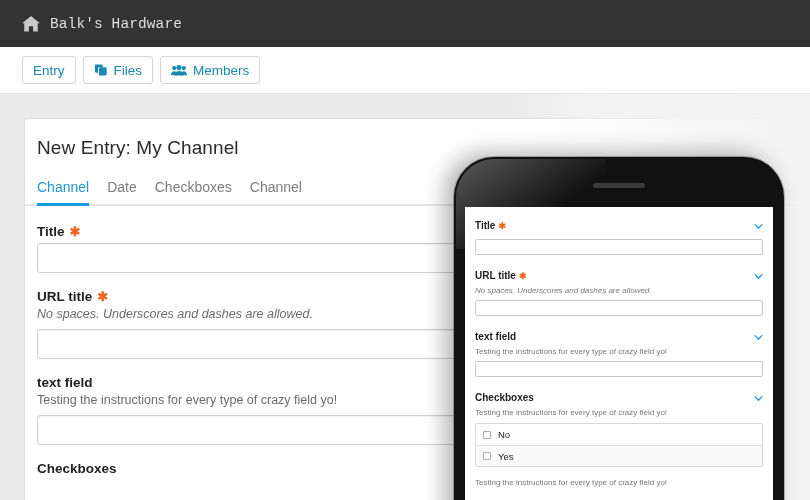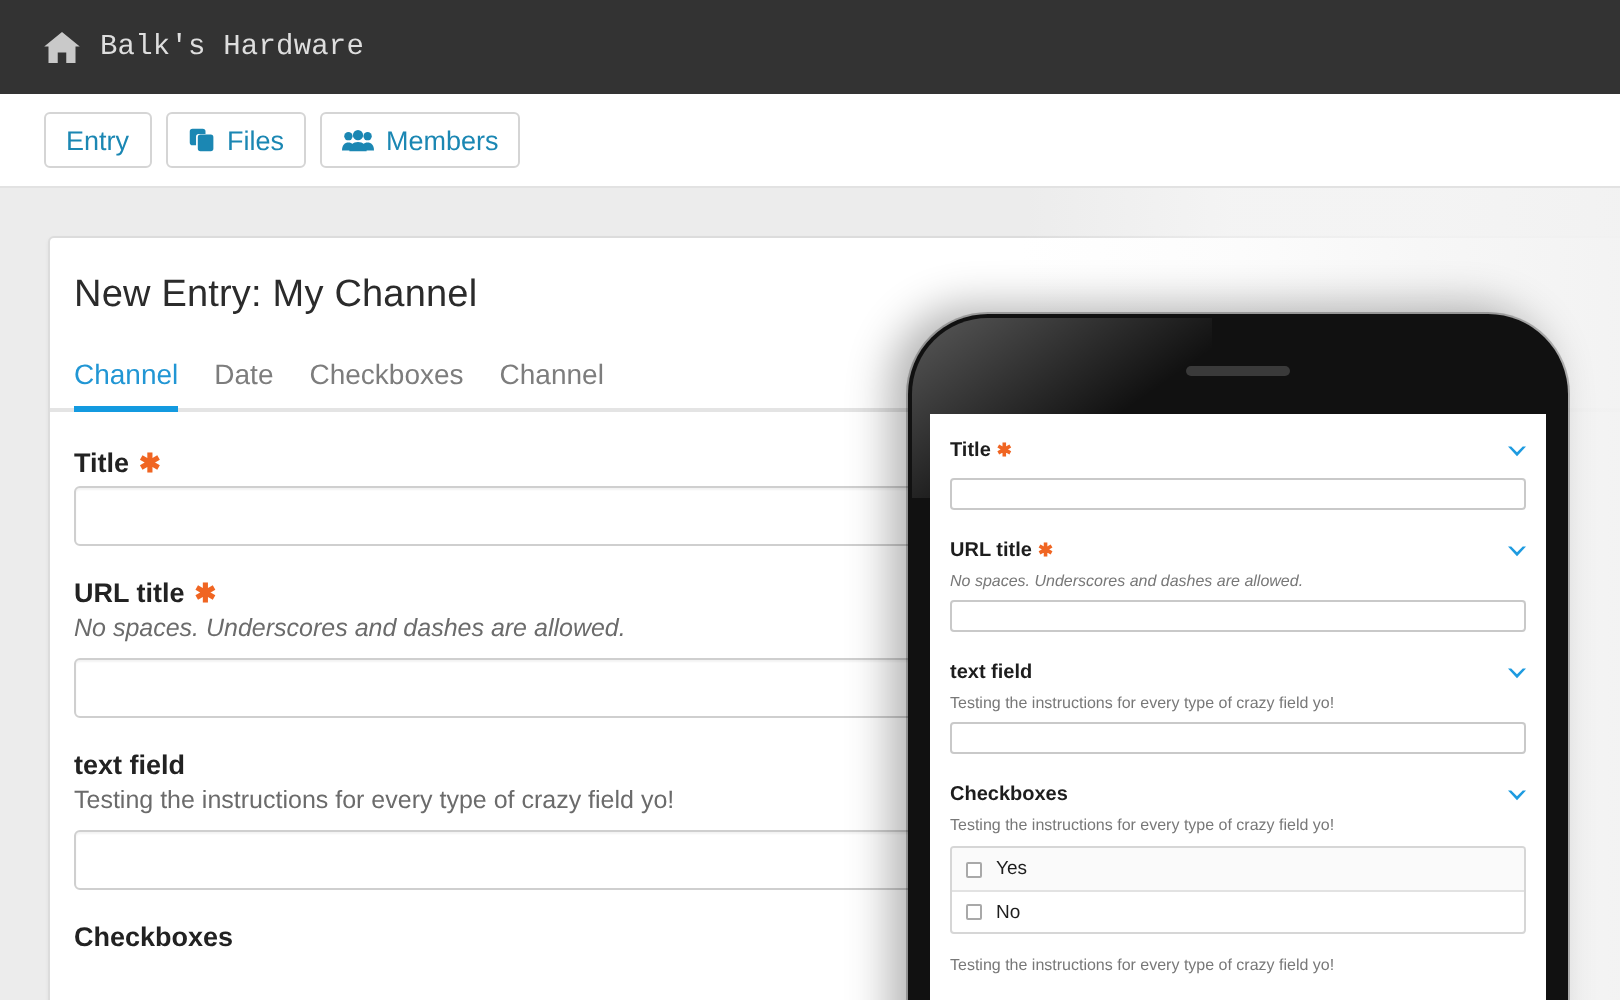--- a/index.html
+++ b/index.html
@@ -311,28 +311,28 @@
               <span>Checkboxes</span>
             </div>
             <span class="pchev">
               <svg width="9" height="6" viewBox="0 0 10 6" fill="currentColor">
                   <path d="M0 0 L5 5.4 L10 0 L8.2 0 L5 3.2 L1.8 0 Z"></path>
                 </svg>
             </span>
           </div>
           <div class="phint normal">Testing the instructions for every type of crazy field yo!</div>
           <div class="pcheck-list">
+            <div class="pcheck-row">
+              <span class="pbox"></span>
+              <span>No</span>
+            </div>
             <div class="pcheck-row alt">
               <span class="pbox"></span>
               <span>Yes</span>
             </div>
-            <div class="pcheck-row">
-              <span class="pbox"></span>
-              <span>No</span>
-            </div>
           </div>
         </div>
 
         <div class="pgroup">
           <div class="phint normal">Testing the instructions for every type of crazy field yo!</div>
 
         </div>
 
       </div>
     </div>

